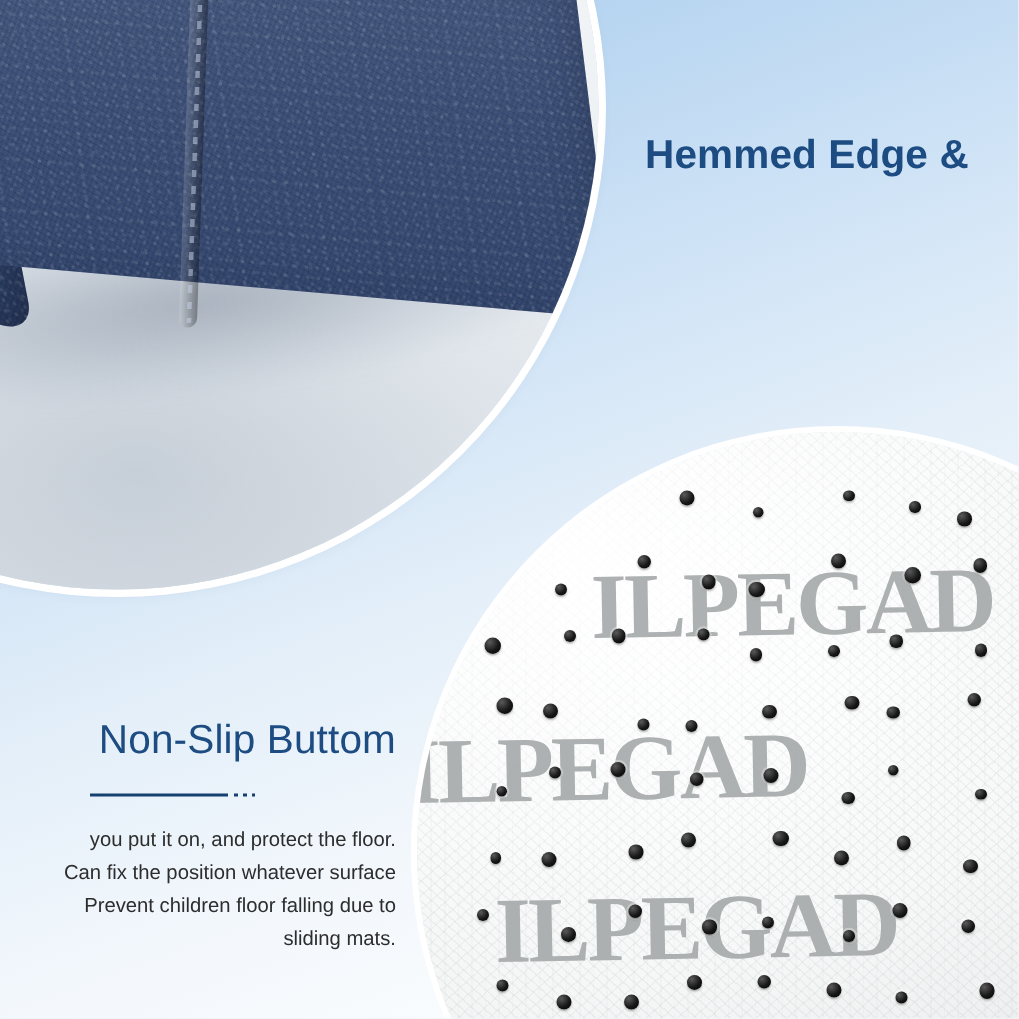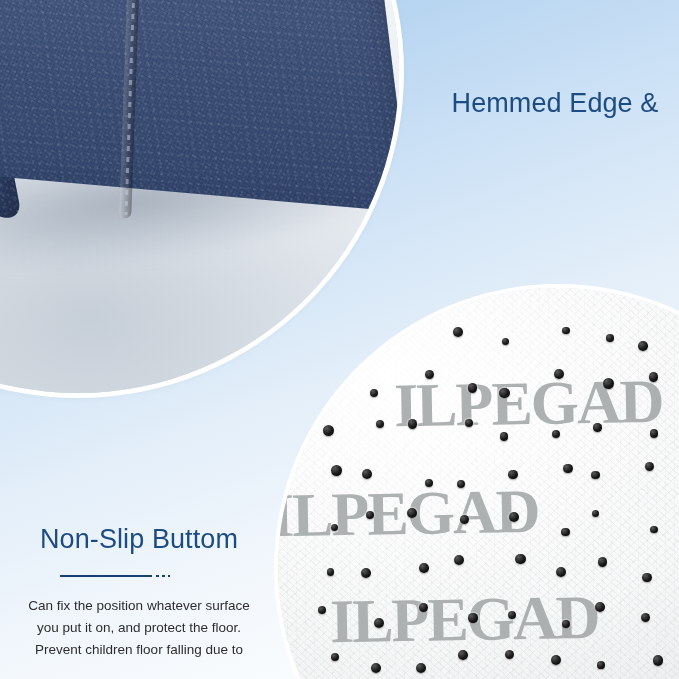--- a/index.html
+++ b/index.html
@@ -130,27 +130,26 @@
   .dot{
     position:absolute;width:9px;height:9px;border-radius:50%;
     background:radial-gradient(circle at 32% 28%, #5a5a5a 0%, #181818 55%, #000 100%);
     box-shadow:0 1px 1.5px rgba(0,0,0,.35), 0 0 0 1.5px rgba(255,255,255,.35);
   }
 
   
   .heading-right{
     position:absolute;left:430px;top:84px;width:250px;
     color:#1c4c82;
-    font-size:27px;line-height:1.45;font-weight:400;
+    font-size:27px;line-height:1.45;font-weight:700;
     letter-spacing:.1px;
-    text-align:center;
   }
   .heading-right div{white-space:nowrap;}
   .block-left{
-    position:absolute;left:14px;top:478px;width:250px;text-align:center;margin-top:46px;
+    position:absolute;left:14px;top:478px;width:250px;text-align:right;
   }
   .block-left .title{
     color:#1c4c82;font-size:27px;font-weight:400;letter-spacing:.1px;
     white-space:nowrap;
   }
   .rule-wrap{
     position:relative;height:18px;margin:12px 0 10px 0;
   }
   .rule{
     position:absolute;left:46px;top:8px;width:92px;height:2px;background:#14416f;
@@ -272,19 +271,20 @@
       </div>
   </div>
 
   <div class="block-left">
     <div class="title">Non-Slip Buttom</div>
     <div class="rule-wrap">
       <div class="rule"></div>
       <div class="rule-dots"></div>
     </div>
     <div class="body">
+      <div>you put it on, and protect the floor.</div>
       <div>Can fix the position whatever surface</div>
-      <div>you put it on, and protect the floor.</div>
       <div>Prevent children floor falling due to</div>
+      <div>sliding mats.</div>
     </div>
   </div>
 
 </div>
 
 </body></html>

